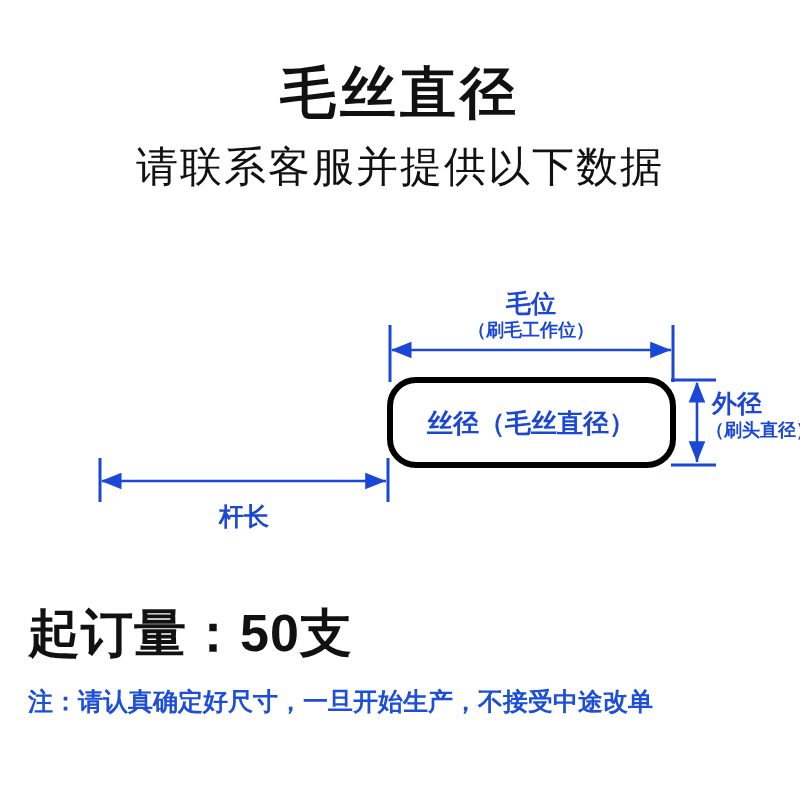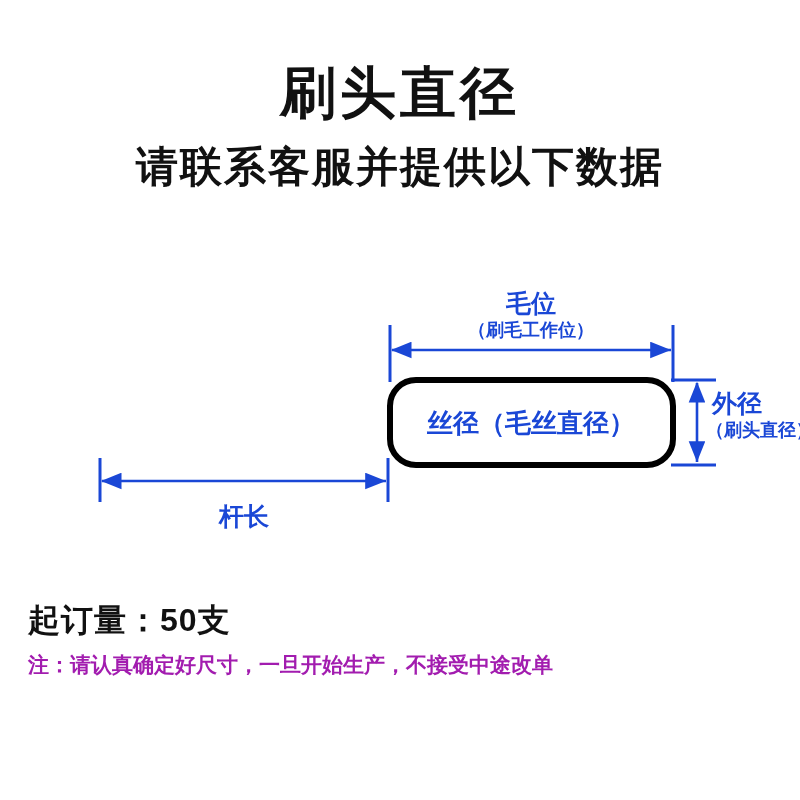--- a/index.html
+++ b/index.html
@@ -27,21 +27,21 @@
   #doc-title {
     font-size: 56px;
     font-weight: 700;
     color: #111111;
     letter-spacing: 4px;
     line-height: 1.1;
   }
   #doc-subtitle {
     margin-top: 20px;
     font-size: 42px;
-    font-weight: 700;
+    font-weight: 400;
     color: #111111;
     letter-spacing: 2px;
     line-height: 1.1;
   }
 
   
   #diagram-area {
     position: absolute;
     left: 0;
     top: 270px;
@@ -75,43 +75,43 @@
   }
 
   
   #footer-block {
     position: absolute;
     left: 28px;
     top: 600px;
     width: 744px;
   }
   .spec-line {
-    font-size: 32px;
+    font-size: 52px;
     font-weight: 700;
     color: #111111;
     line-height: 1.28;
     letter-spacing: 1px;
     white-space: nowrap;
   }
   #note-line {
-    margin-top: 10px;
-    font-size: 21px;
+    margin-top: 18px;
+    font-size: 25px;
     font-weight: 700;
-    color: #a21caf;
+    color: #1d4ed8;
     letter-spacing: 0px;
     white-space: nowrap;
   }
 </style>
 </head>
 <body>
 
 <div id="page">
 
   <div id="header-block">
-    <div id="doc-title">刷头直径</div>
+    <div id="doc-title">毛丝直径</div>
     <div id="doc-subtitle">请联系客服并提供以下数据</div>
   </div>
 
   <div id="diagram-area">
     <svg id="diagram-svg" width="800" height="290" viewBox="0 0 800 290" xmlns="http://www.w3.org/2000/svg">
 
       <defs>
         <marker id="arrow-end" markerWidth="9" markerHeight="9" refX="8" refY="3.2" orient="auto" markerUnits="strokeWidth">
           <path d="M0,0 L8,3.2 L0,6.4 z" fill="#1a47d6"></path>
         </marker>

